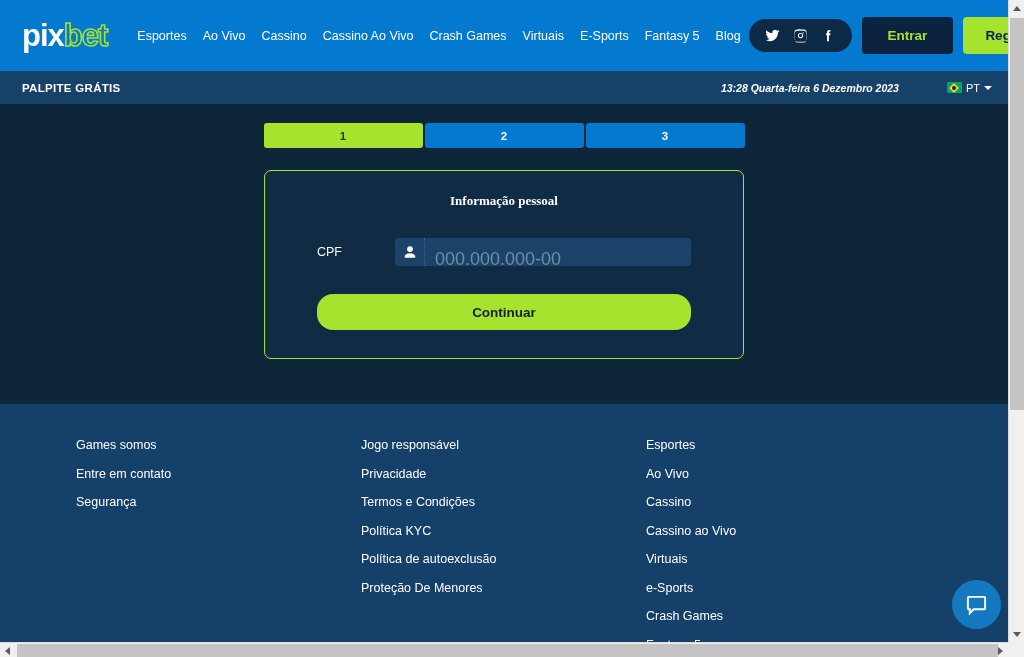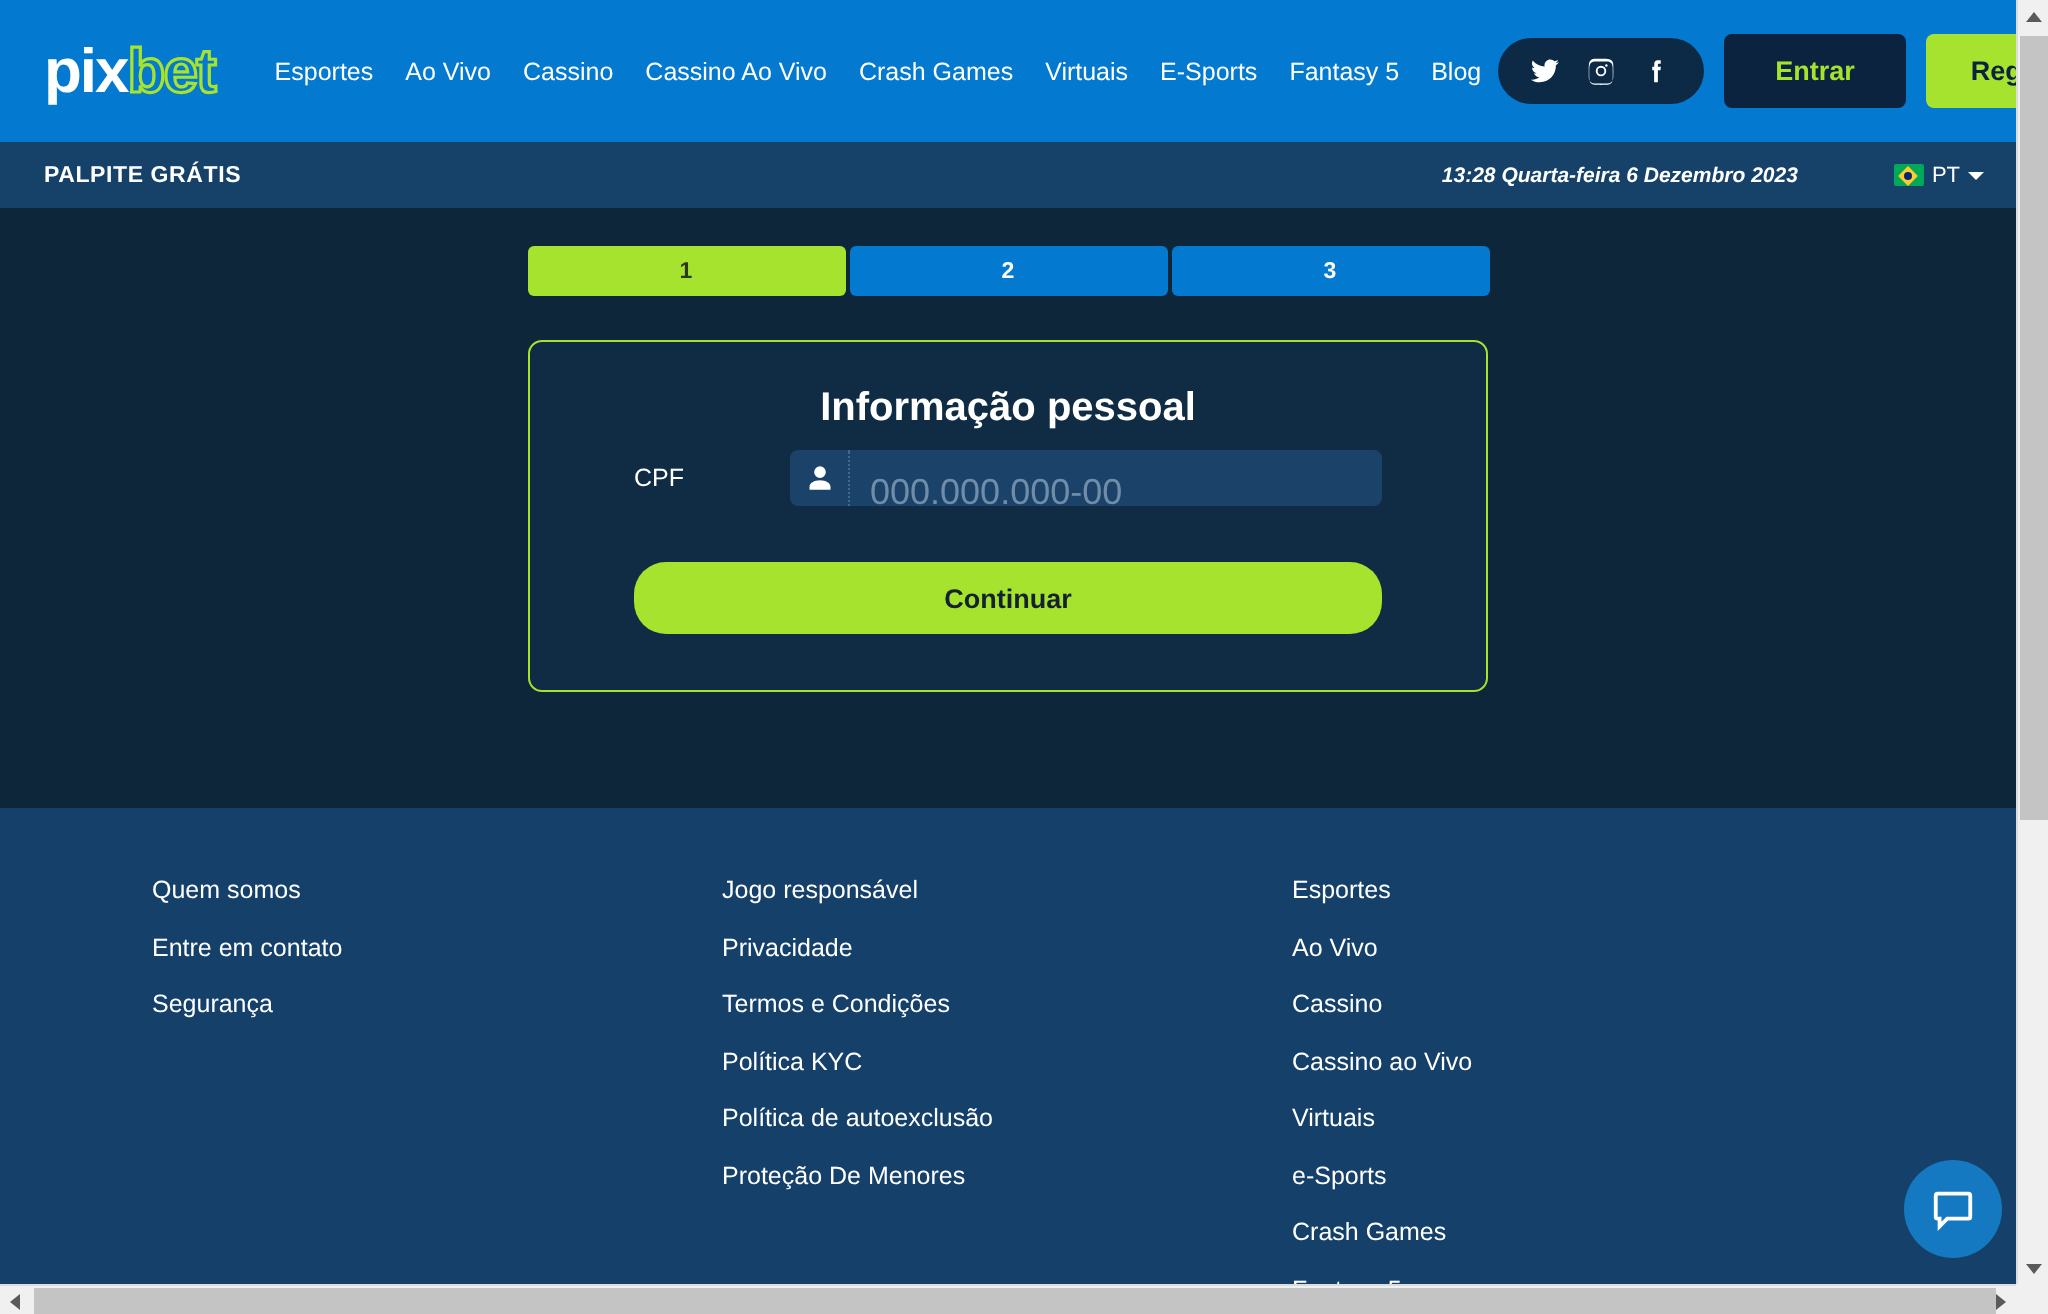--- a/index.html
+++ b/index.html
@@ -225,23 +225,24 @@
     width: 480px;
     margin: 22px auto 0;
     background: #0f2c44;
     border: 1.5px solid #a5e32f;
     border-radius: 7px;
     padding: 22px 52px 28px;
   }
   .card-title {
     text-align: center;
     color: #ffffff;
-    font-size: 20px;
-    font-weight: bold;
-    margin-bottom: 9px;
+    font-size: 13px;
+    font-weight: bold;
+    margin-bottom: 29px;
+    font-family: Liberation Serif, serif;
   }
 
   .form-row {
     display: flex;
     align-items: center;
     margin-bottom: 28px;
   }
   .form-label {
     width: 78px;
     color: #ffffff;
@@ -485,21 +486,21 @@
         </div>
 
         <button class="btn-continuar">Continuar</button>
       </div>
     </div>
 
     <div class="footer">
       <div class="footer-cols">
 
         <div class="footer-col">
-          <a class="footer-link">Quem somos</a>
+          <a class="footer-link">Games somos</a>
           <a class="footer-link">Entre em contato</a>
           <a class="footer-link">Segurança</a>
         </div>
 
         <div class="footer-col">
           <a class="footer-link">Jogo responsável</a>
           <a class="footer-link">Privacidade</a>
           <a class="footer-link">Termos e Condições</a>
           <a class="footer-link">Política KYC</a>
           <a class="footer-link">Política de autoexclusão</a>

